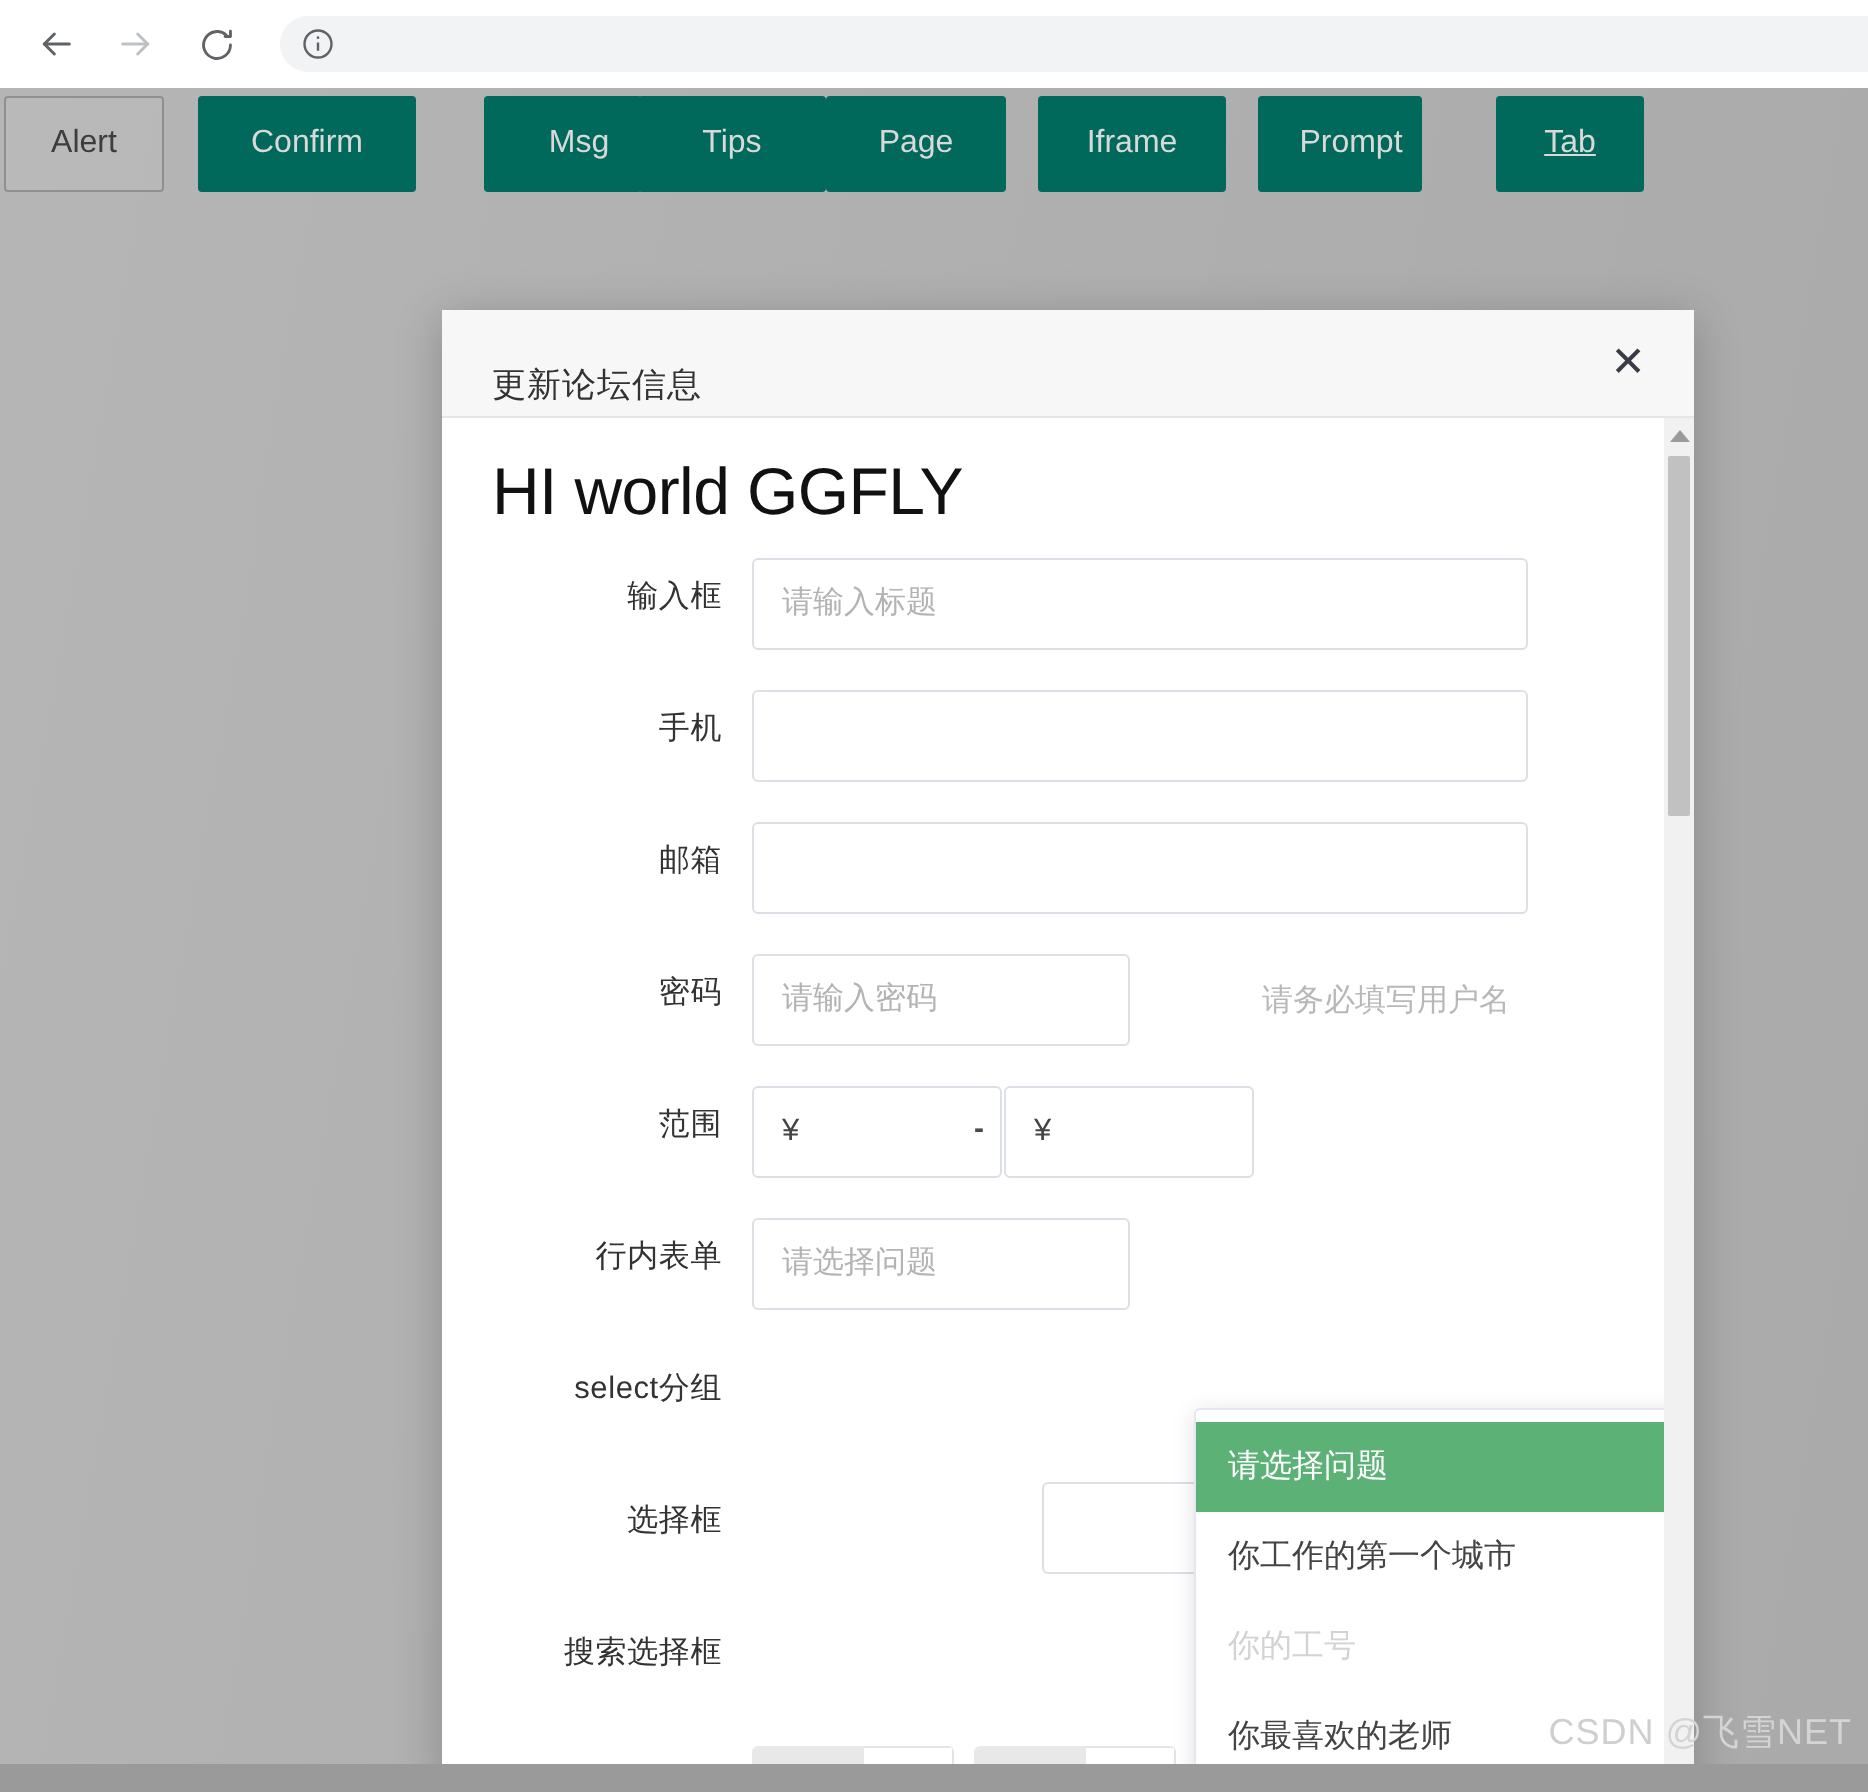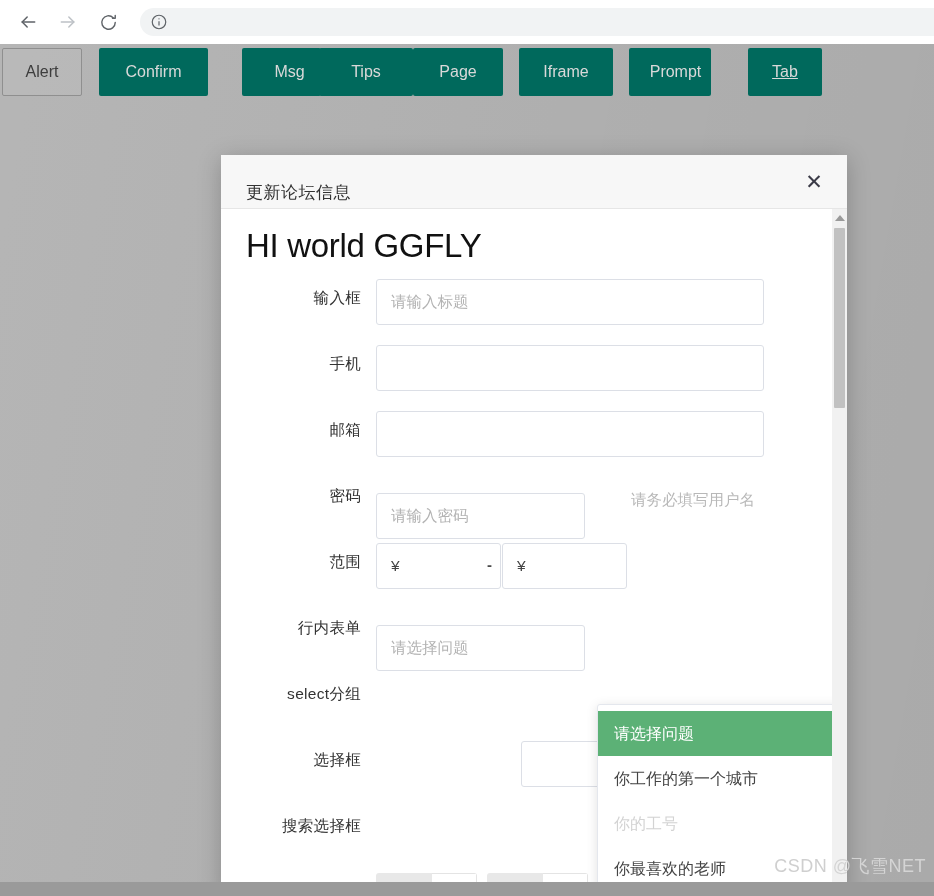--- a/index.html
+++ b/index.html
@@ -212,21 +212,21 @@
     border-radius: 3px;
     background: #ffffff;
     font-size: 15.5px;
     color: #444;
     padding: 0 14px;
     outline: none;
     font-family: inherit;
   }
   .inp::placeholder { color: #b3b3b3; }
   .inp.w-wide { width: 388px; }
-  .inp.w-mid  { width: 209px; margin-top: 16px; }
+  .inp.w-mid  { width: 189px; }
   .inp.w-small{ width: 125px; }
 
   .hint {
     position: absolute;
     left: 410px;
     top: 21px;
     font-size: 15.5px;
     color: #b8b8b8;
   }
 

